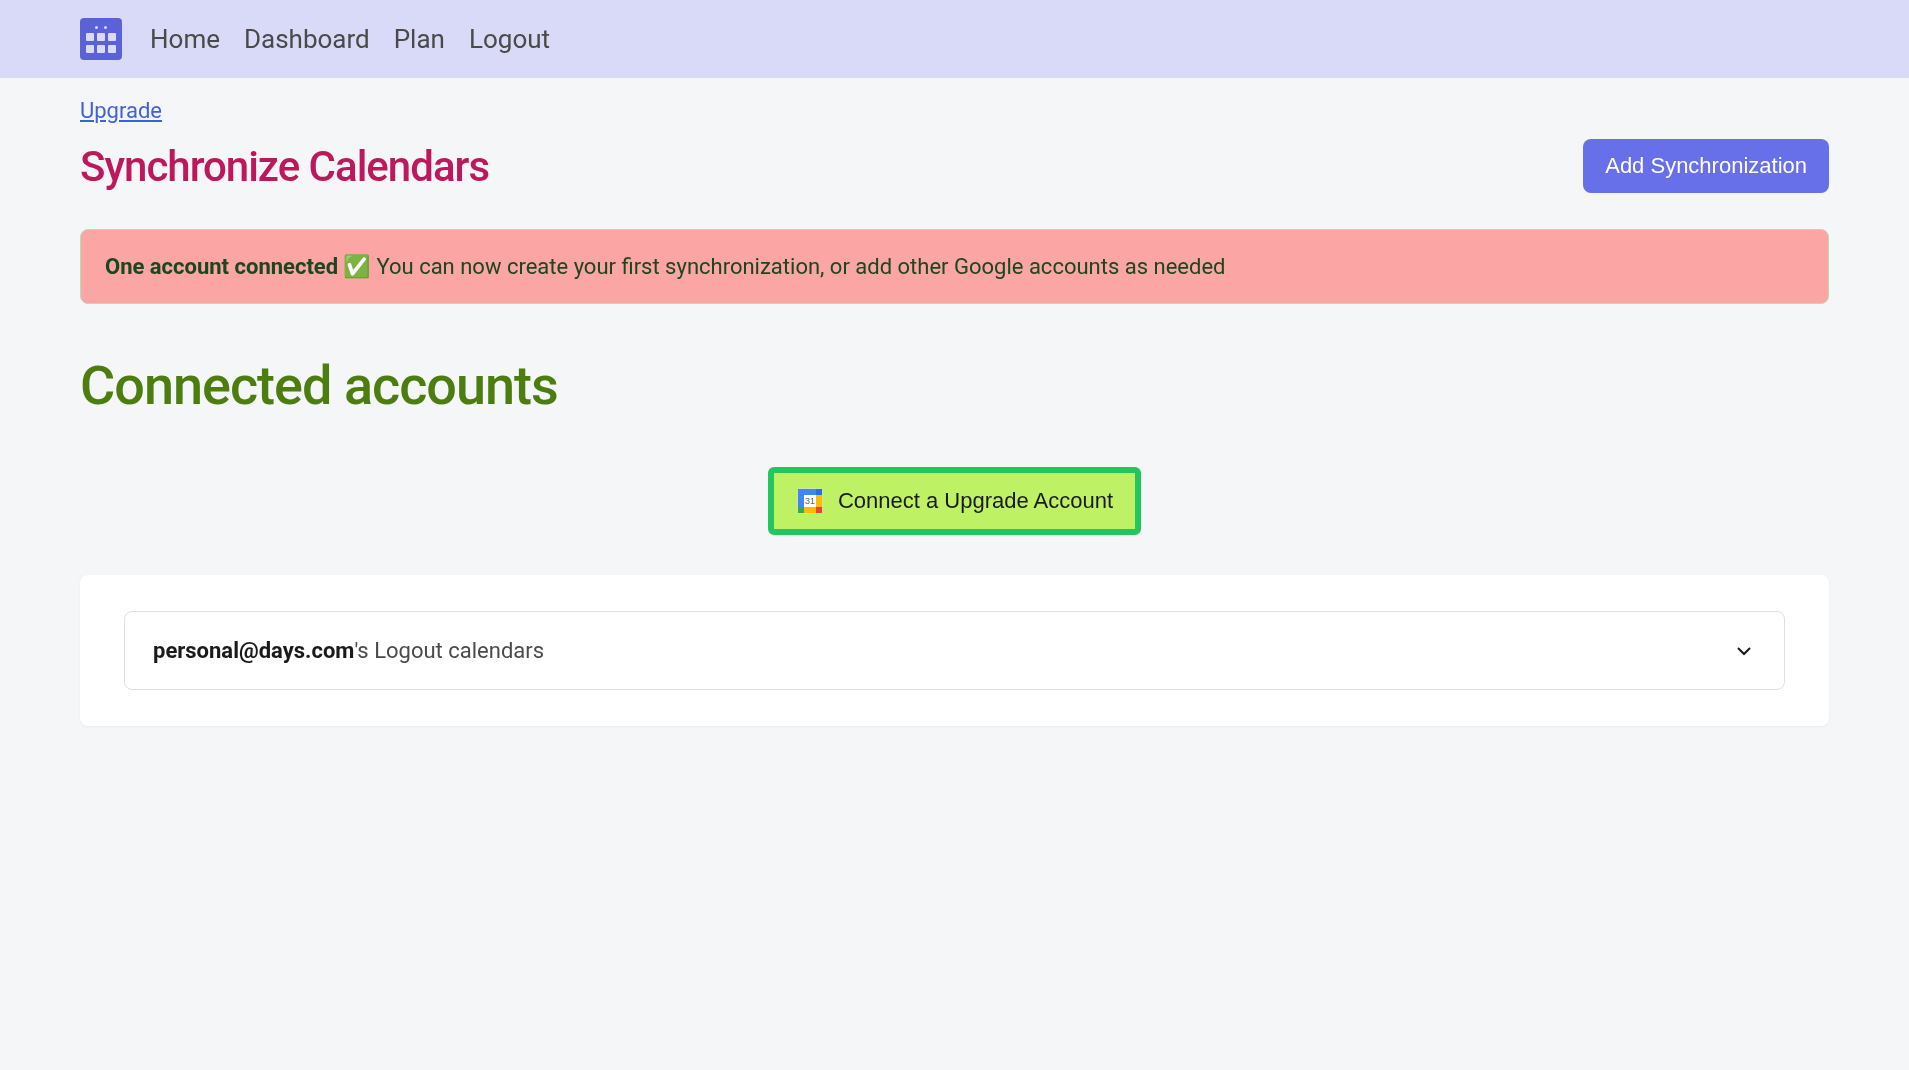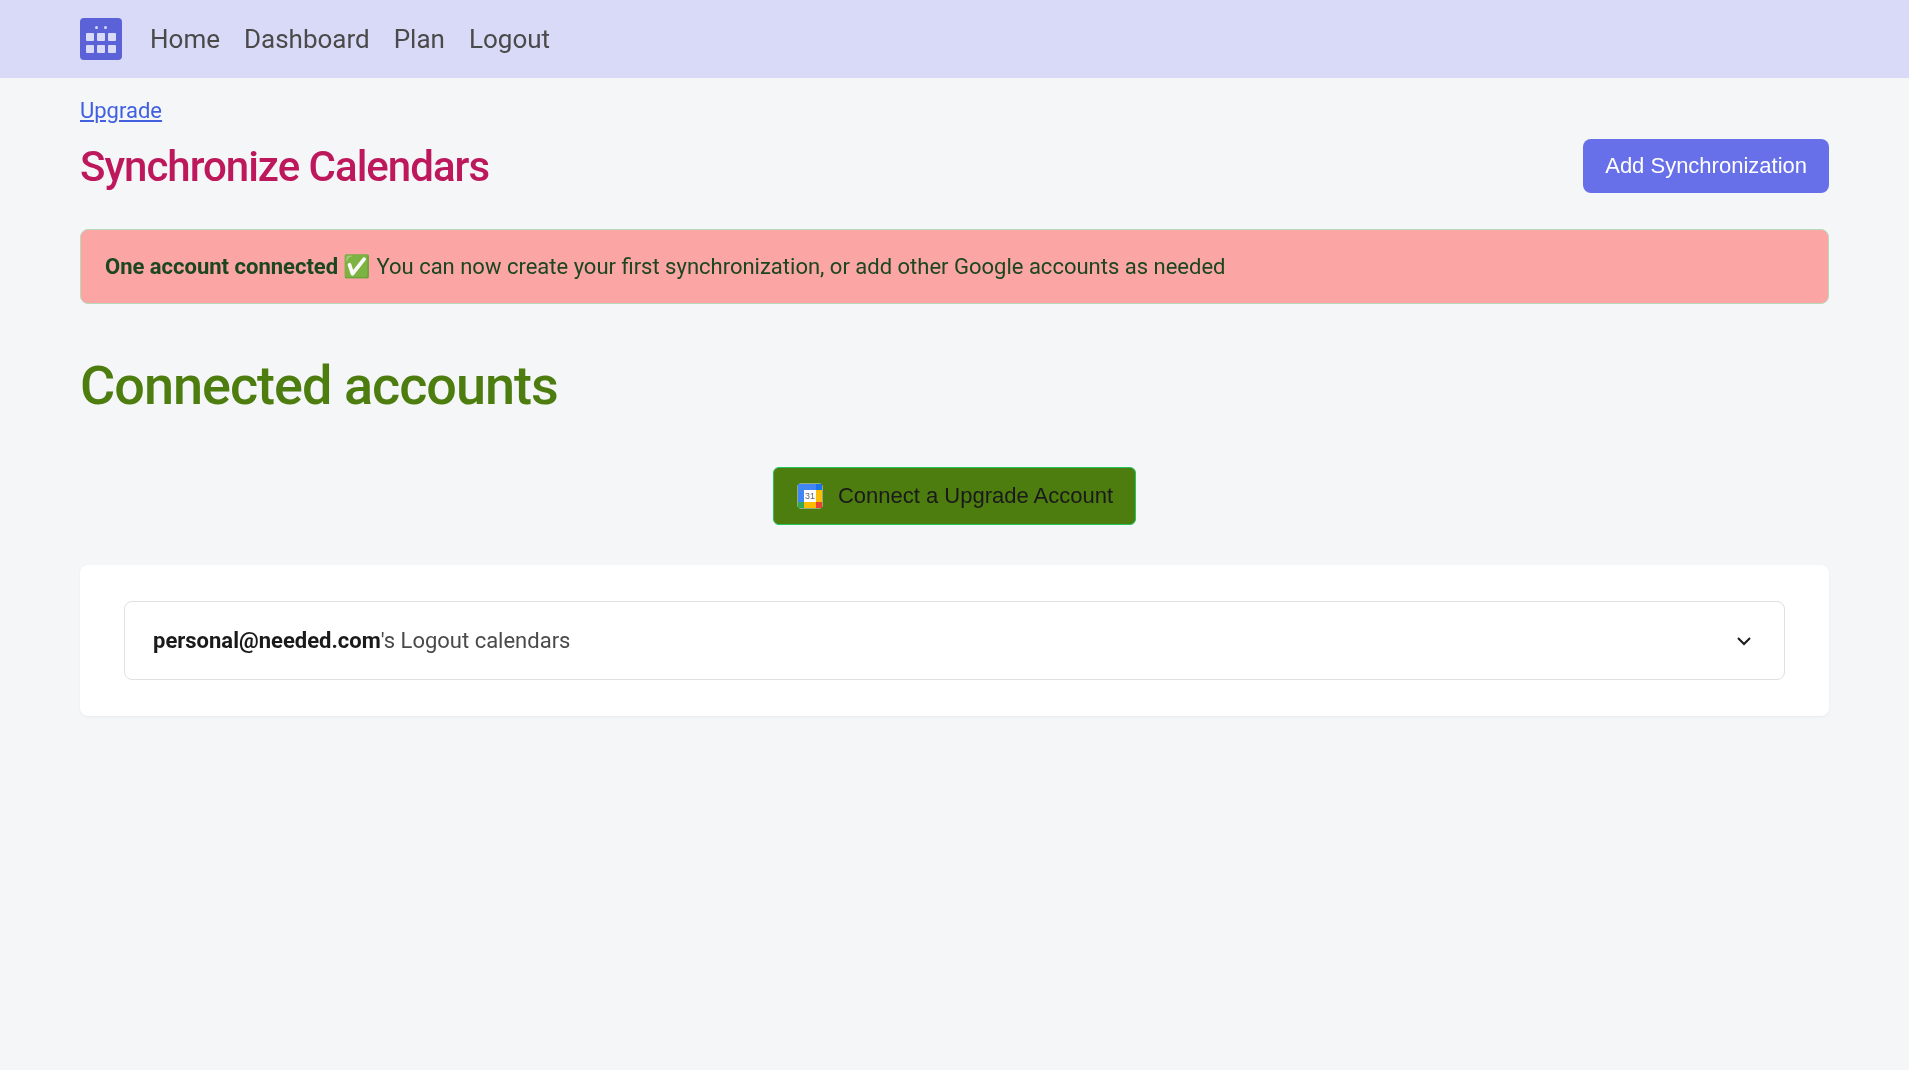--- a/index.html
+++ b/index.html
@@ -116,22 +116,22 @@
       color: #4d7c0f;
       letter-spacing: -1px;
       margin-bottom: 50px;
     }
     .connect-btn-wrapper {
       display: flex;
       justify-content: center;
       margin-bottom: 40px;
     }
     .connect-btn {
-      background: #4d7c0f;
-      border: 1px solid #22c55e;
+      background: #bef264;
+      border: 6px solid #22c55e;
       border-radius: 6px;
       padding: 14px 22px;
       font-size: 22px;
       color: #1a1a1a;
       cursor: pointer;
       display: flex;
       align-items: center;
       gap: 14px;
     }
     .gcal-icon {
@@ -231,20 +231,20 @@
           <text x="14" y="17" font-size="9" fill="#5f6368" text-anchor="middle" font-weight="500">31</text>
         </svg>
       </span>
       <span>Connect a Upgrade Account</span>
     </button>
   </div>
 
   <div class="account-card">
     <div class="account-row">
       <div class="account-label">
-        <strong>personal@needed.com</strong><span>'s Logout calendars</span>
+        <strong>personal@days.com</strong><span>'s Logout calendars</span>
       </div>
       <svg class="chevron" viewBox="0 0 24 24" fill="none" stroke="#1a1a1a" stroke-width="2">
         <polyline points="6 9 12 15 18 9"></polyline>
       </svg>
     </div>
   </div>
 </div>
 
 </body></html>

